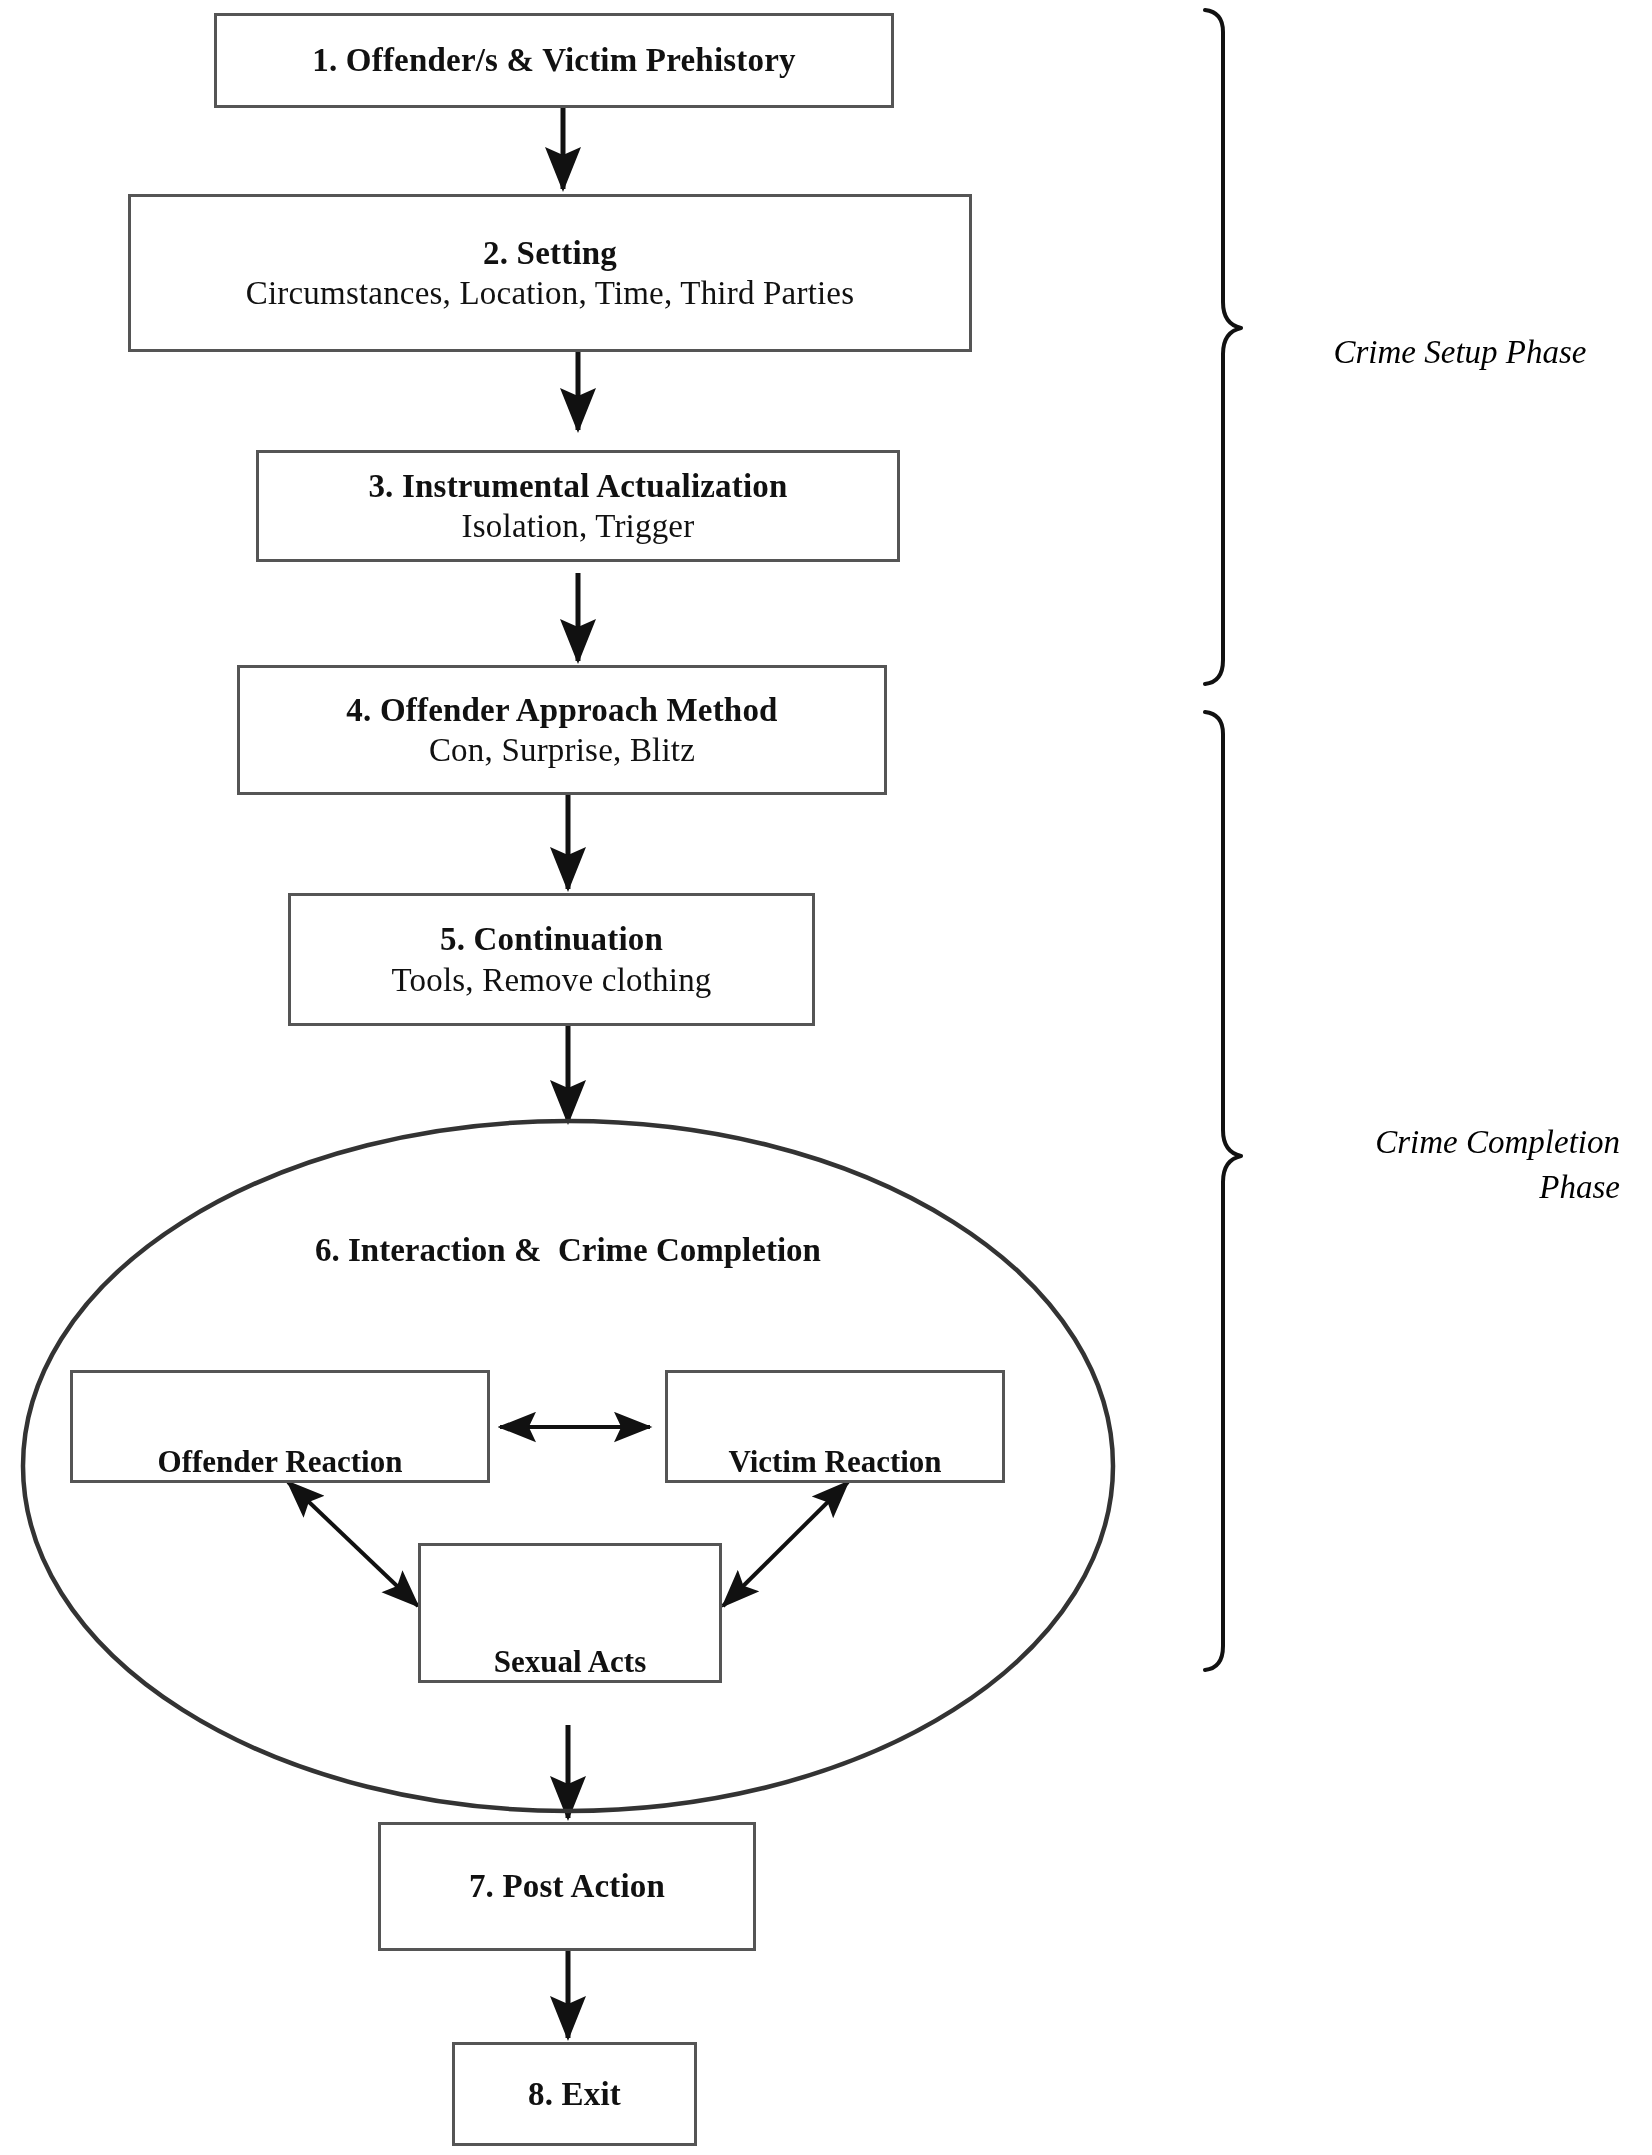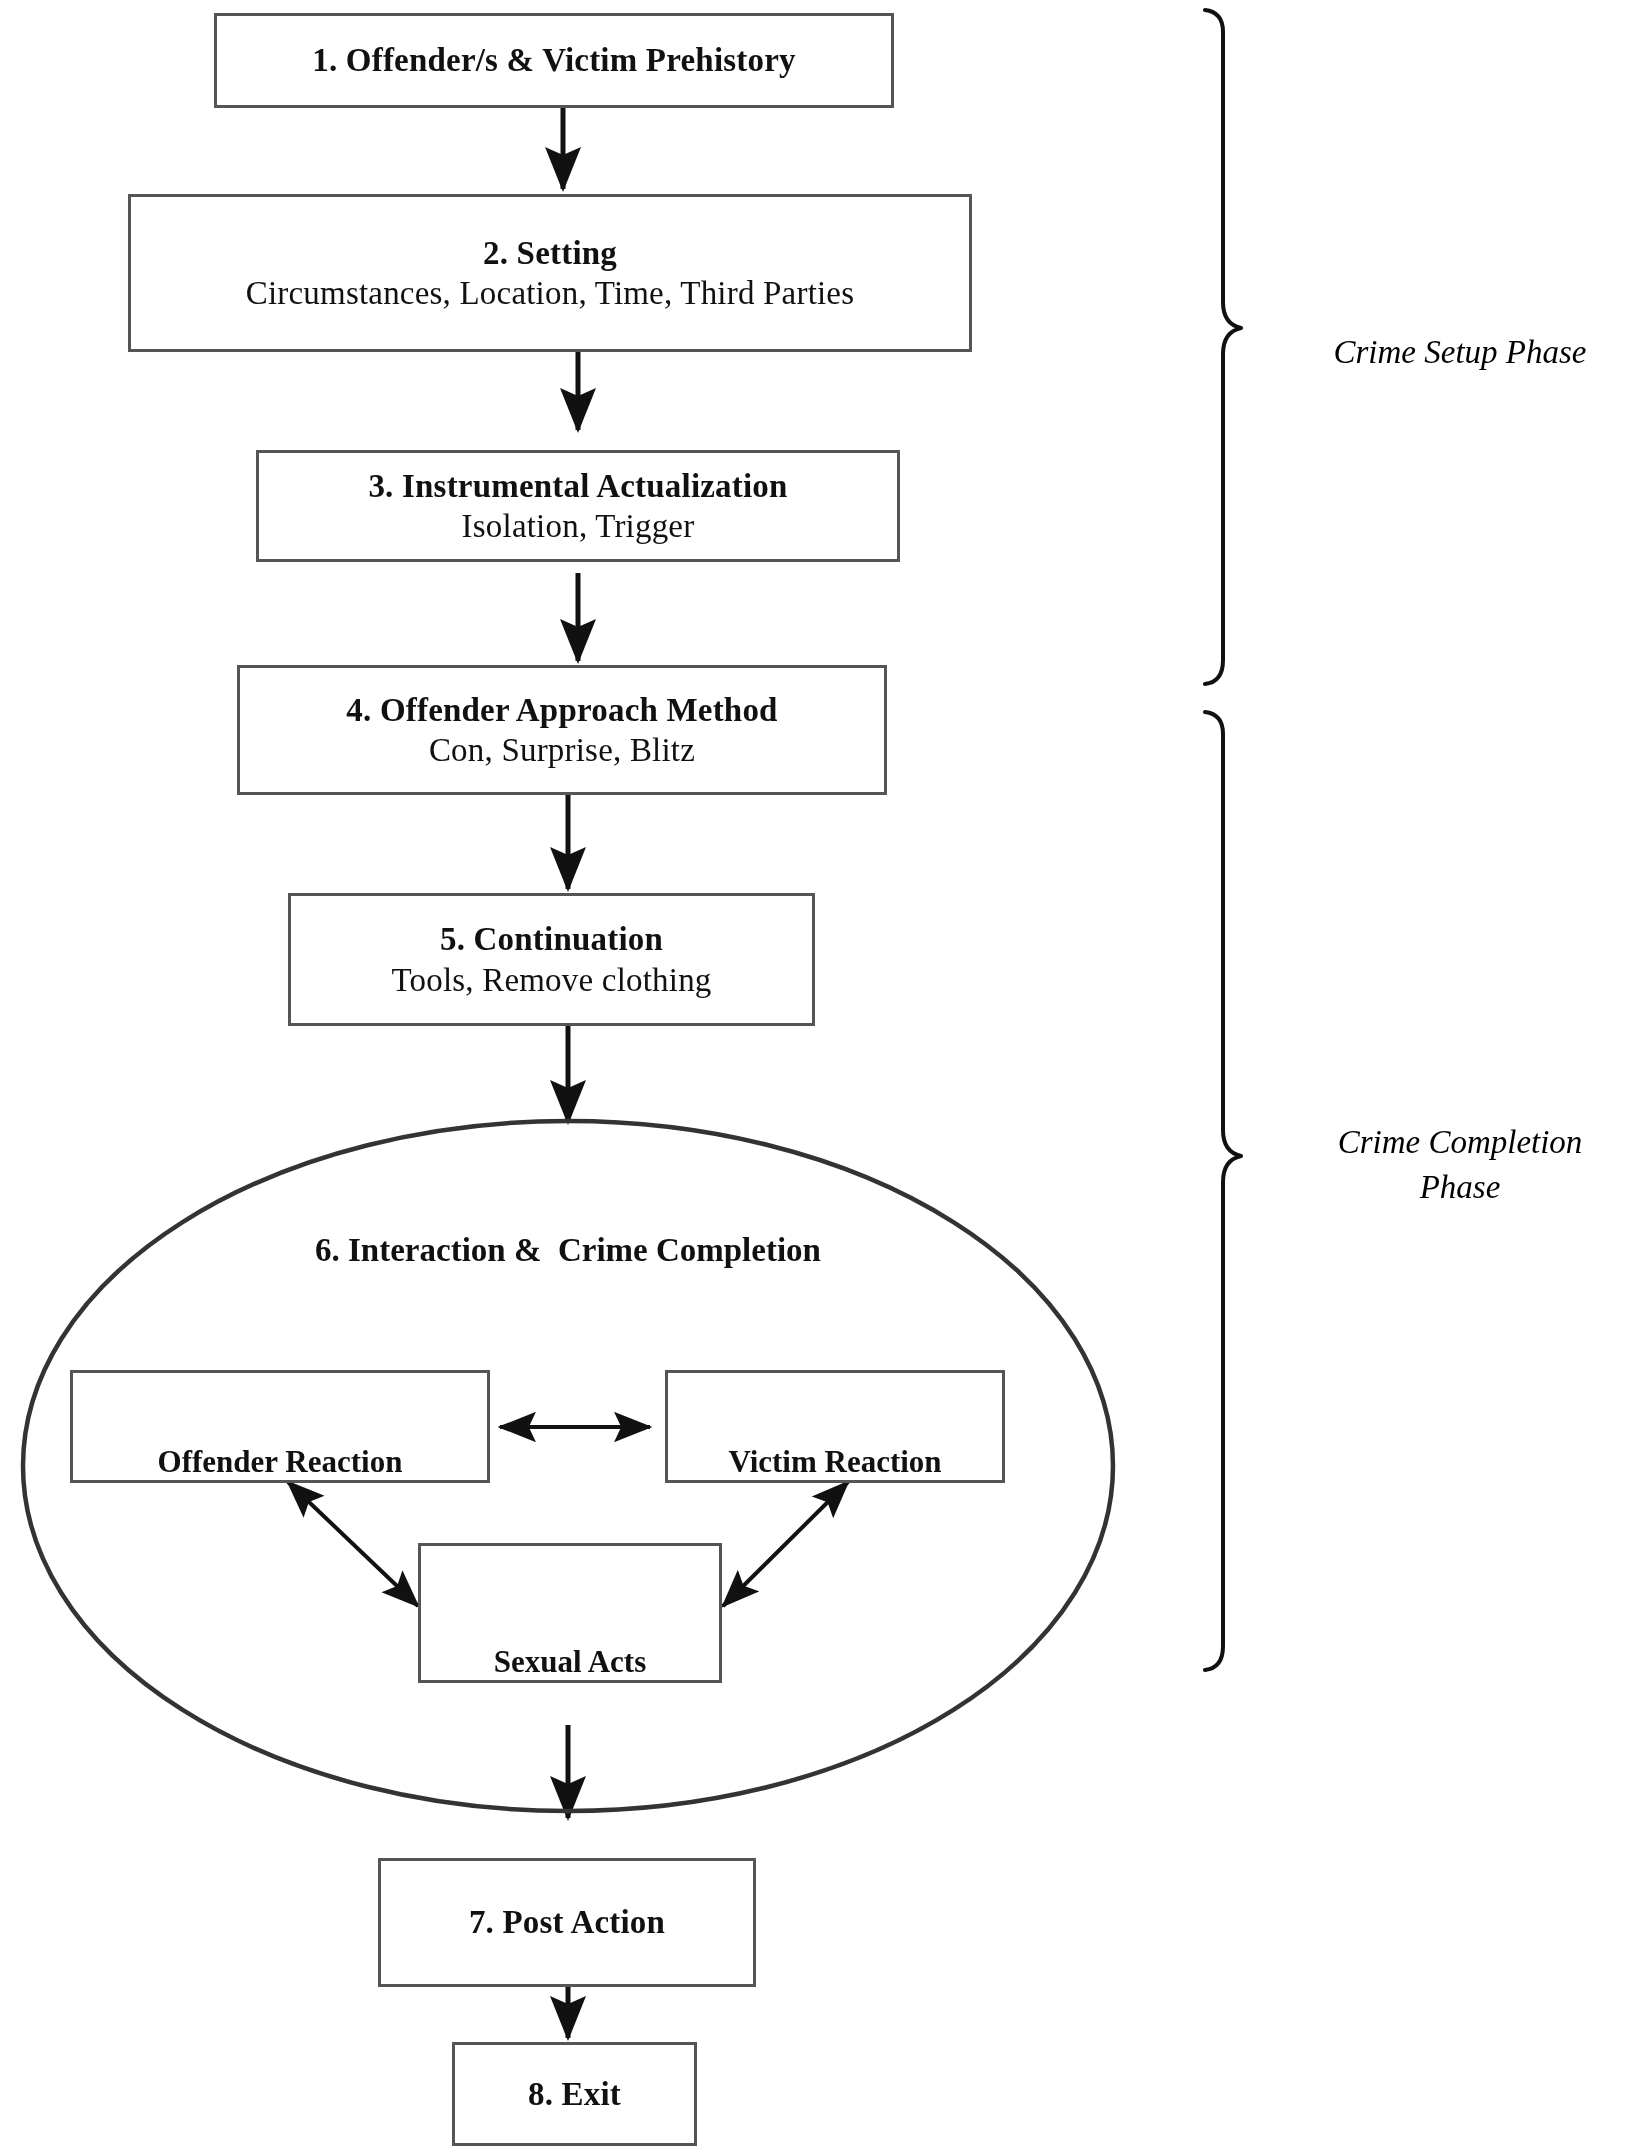--- a/index.html
+++ b/index.html
@@ -158,26 +158,26 @@
   </div>
 
   <div class="inner-node" style="left:665px; top:1370px; width:340px; height:113px;">
     <span class="title">Victim Reaction</span>
   </div>
 
   <div class="inner-node" style="left:418px; top:1543px; width:304px; height:140px;">
     <span class="title">Sexual Acts</span>
   </div>
 
-  <div class="node" style="left:378px; top:1822px; width:378px; height:129px;margin-top:36px;">
+  <div class="node" style="left:378px; top:1822px; width:378px; height:129px;">
     <span class="title">7. Post Action</span>
   </div>
 
   <div class="node" style="left:452px; top:2042px; width:245px; height:104px;">
     <span class="title">8. Exit</span>
   </div>
 
   <div class="phase-label" style="left:1290px; top:330px; width:340px;">Crime Setup Phase</div>
 
-  <div class="phase-label" style="left:1300px; top:1120px; width:320px;">Crime Completion
+  <div class="phase-label" style="left:1300px; top:1120px; width:320px;text-align:right;">Crime Completion
 Phase</div>
 
 </div>
 
 </body></html>

